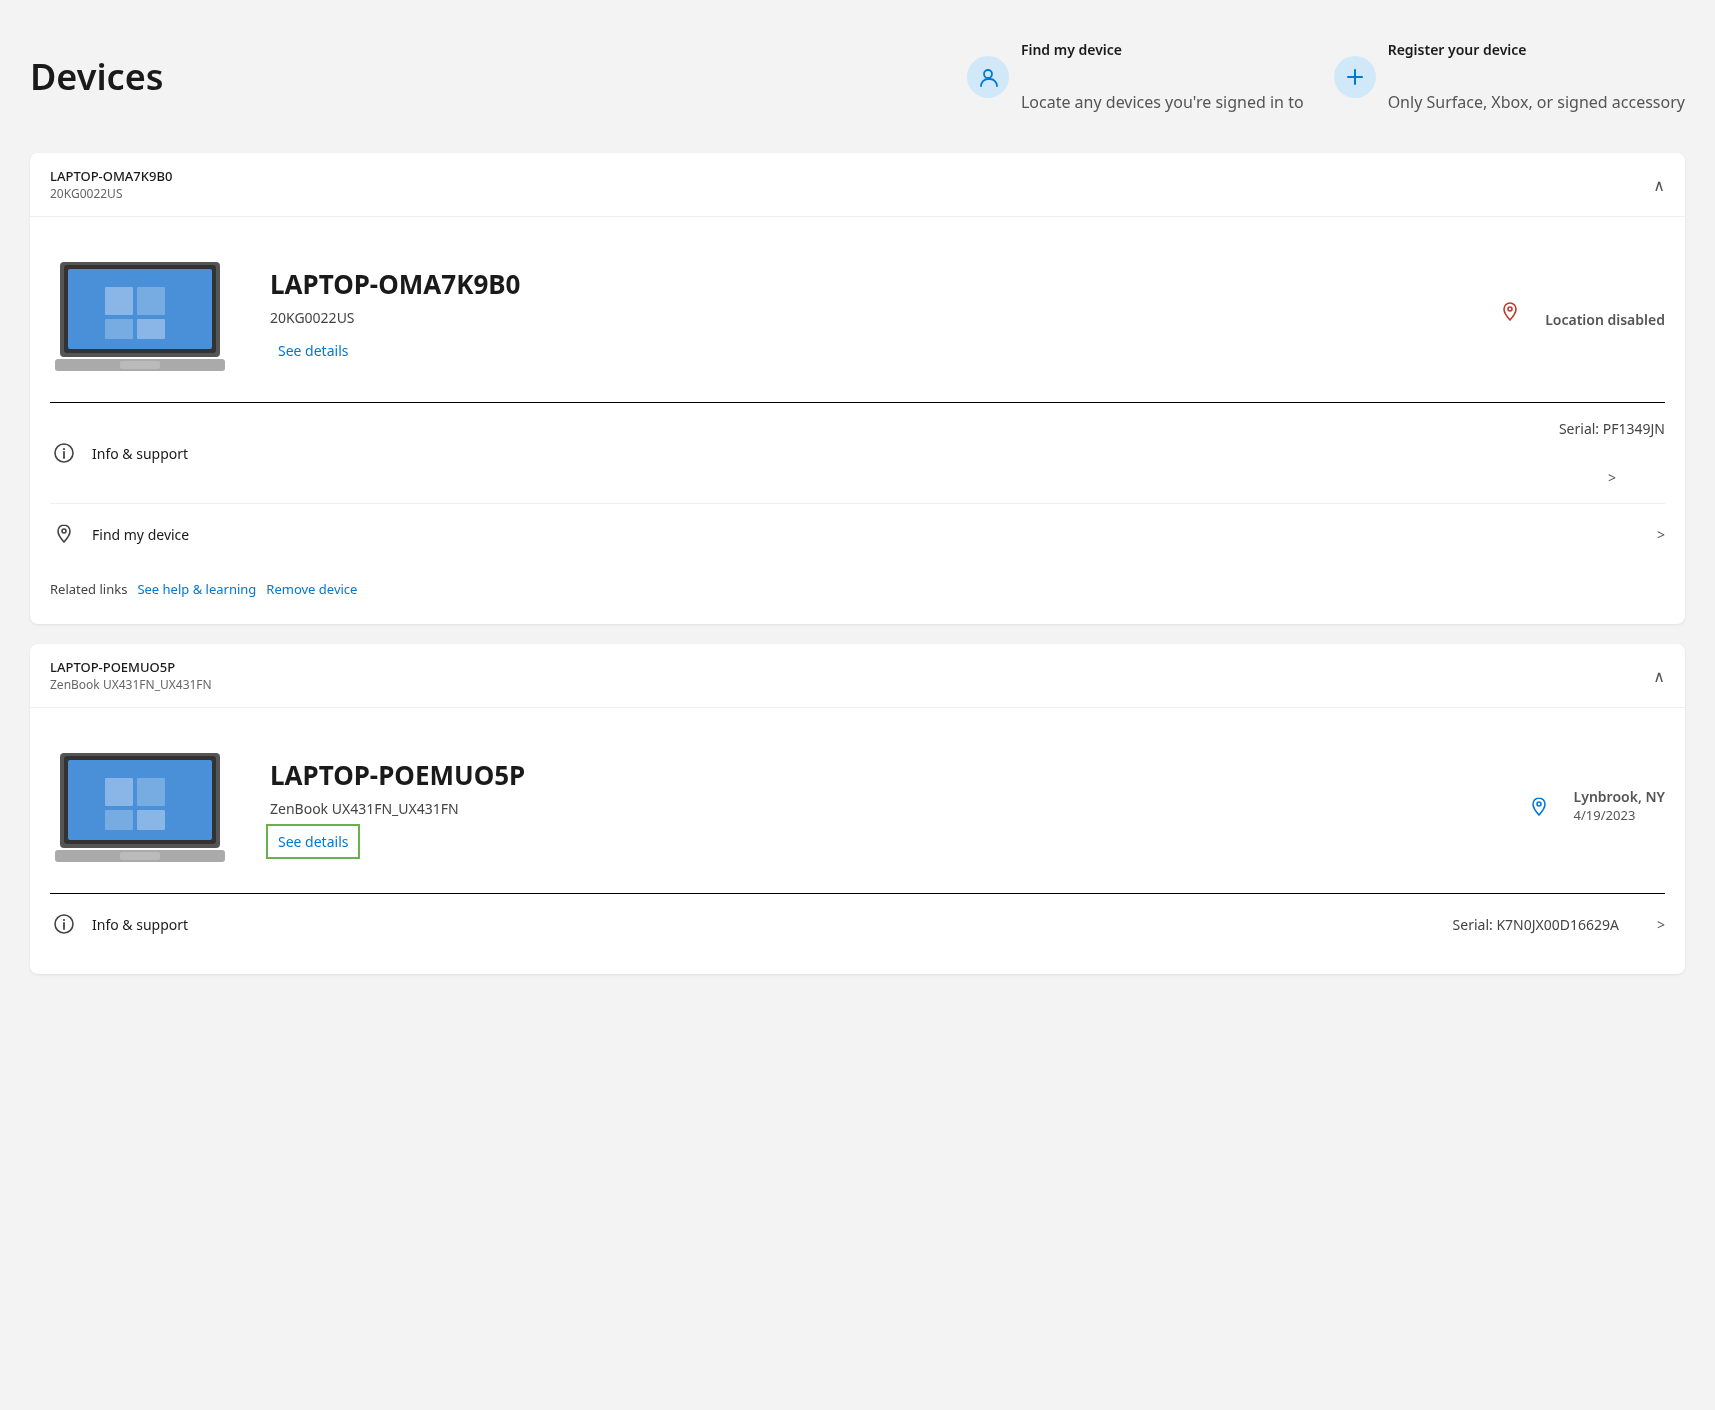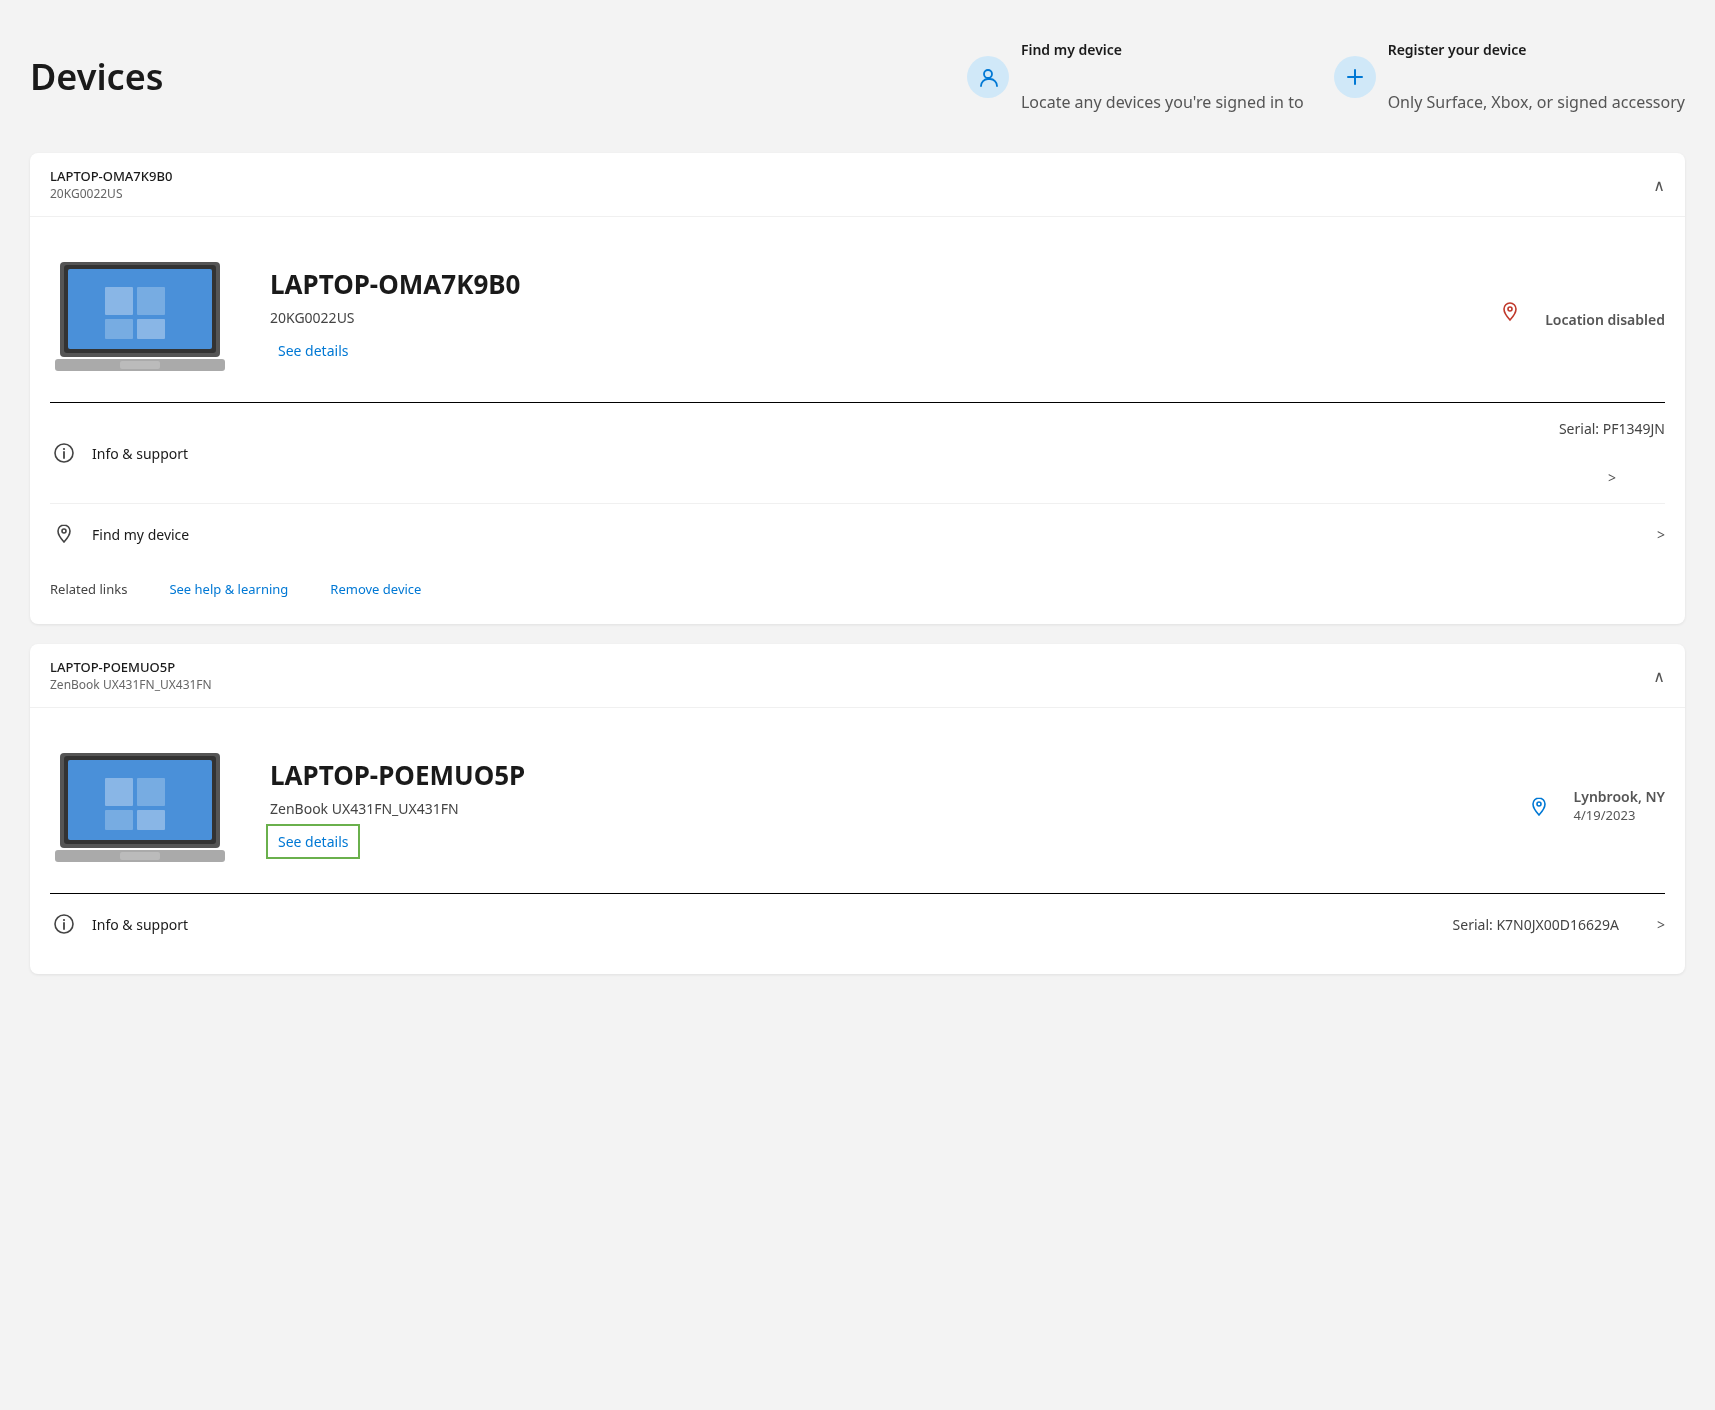--- a/index.html
+++ b/index.html
@@ -235,21 +235,20 @@
     .related-links-label {
       font-size: 13px;
       color: #444;
     }
 
     .related-link {
       font-size: 13px;
       color: #0078d4;
       cursor: pointer;
       text-decoration: none;
-      margin-left: 32px;
     }
   </style>
 </head>
 <body>
 
 <div class="page-header">
   <h1 class="page-title">Devices</h1>
   <div class="header-actions">
 
     <div class="header-action">

